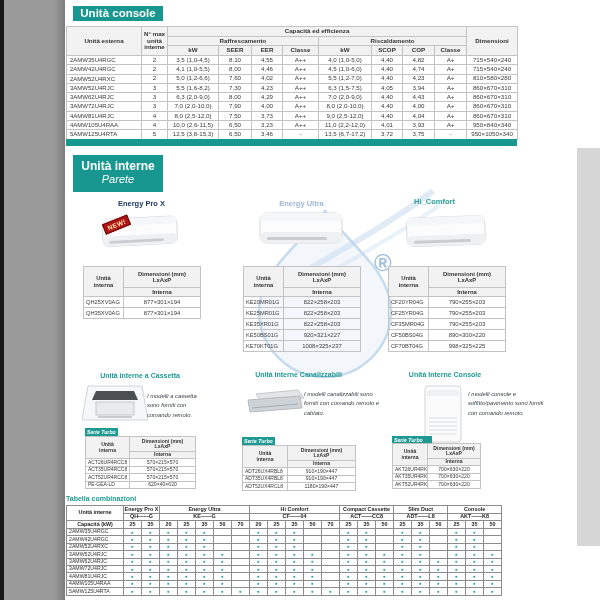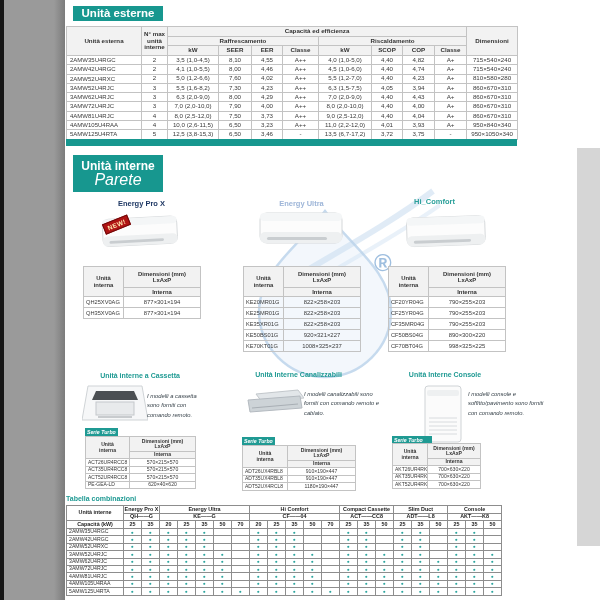--- a/index.html
+++ b/index.html
@@ -8,21 +8,21 @@
   #stage{position:absolute;left:0;top:0;width:600px;height:600px;background:#fff;overflow:hidden}
   
   .edge-black{position:absolute;left:0;top:0;width:4px;height:600px;background:#161616}
   .edge-grey{position:absolute;left:4px;top:0;width:61px;height:600px;background:linear-gradient(90deg,#9a9a9a 0 82%,#7c7c7c 100%)}
   .edge-right{position:absolute;left:577px;top:148px;width:23px;height:398px;background:#cfcfcf;opacity:.85}
   
   .badge{position:absolute;background:#17978f;color:#fff;text-align:center}
   .badge-ext{left:73px;top:6px;width:90px;height:15px;font-size:11.5px;line-height:15px;font-weight:bold}
   .badge-int{left:73px;top:155px;width:90px;height:37px;padding-top:4px}
   .badge-int .l1{font-size:12px;font-weight:bold;line-height:14px}
-  .badge-int .l2{font-size:16px;font-style:italic;line-height:13px}
+  .badge-int .l2{font-size:11px;font-style:italic;line-height:13px}
   .teal-bar{position:absolute;left:66px;top:139px;width:451px;height:7px;background:#17978f}
   
   table{border-collapse:collapse;table-layout:fixed}
   th,td{overflow:hidden;vertical-align:middle;padding:0;text-align:center;line-height:1.05;white-space:nowrap}
   .pre{white-space:pre-line}
   
   #ext-table{position:absolute;left:66px;top:26px;width:451px}
   #ext-table th,#ext-table td{border:1px solid #c3c3c3;font-size:6.2px;color:#3a3a3a}
   #ext-table th{background:#f2f2f2;font-weight:bold;color:#333}
   #ext-table tr.hr1{height:10px}#ext-table tr.hr2{height:9px}#ext-table tr.hr3{height:10px}
@@ -67,21 +67,21 @@
   <div class="edge-grey"></div>
   <div class="edge-right"></div>
 
   <svg class="watermark" width="225" height="205" viewBox="0 0 225 205">
     <path d="M205 8 C 160 42, 100 74, 58 100" stroke="#c6daee" stroke-width="6" fill="none" opacity="0.55"></path>
     <path d="M212 22 C 170 52, 118 80, 80 102" stroke="#d4e4f4" stroke-width="4" fill="none" opacity="0.5"></path>
     <path d="M97 28 C 122 62, 163 88, 163 128 A 66 66 0 1 1 31 128 C 31 88, 72 62, 97 28 Z" fill="rgba(201,223,243,0.30)" stroke="#b9d2ea" stroke-width="2.5" opacity="0.8"></path>
     <text x="146" y="88" font-size="24" fill="#8fb4da" font-weight="bold" opacity="0.85">®</text>
   </svg>
 
-  <div class="badge badge-ext">Unità esterne</div>
+  <div class="badge badge-ext">Unità console</div>
 
   <table id="ext-table">
       <colgroup>
         <col style="width:75px">
         <col style="width:26px">
         <col style="width:51px">
         <col style="width:33px">
         <col style="width:31px">
         <col style="width:36px">
         <col style="width:53px">

